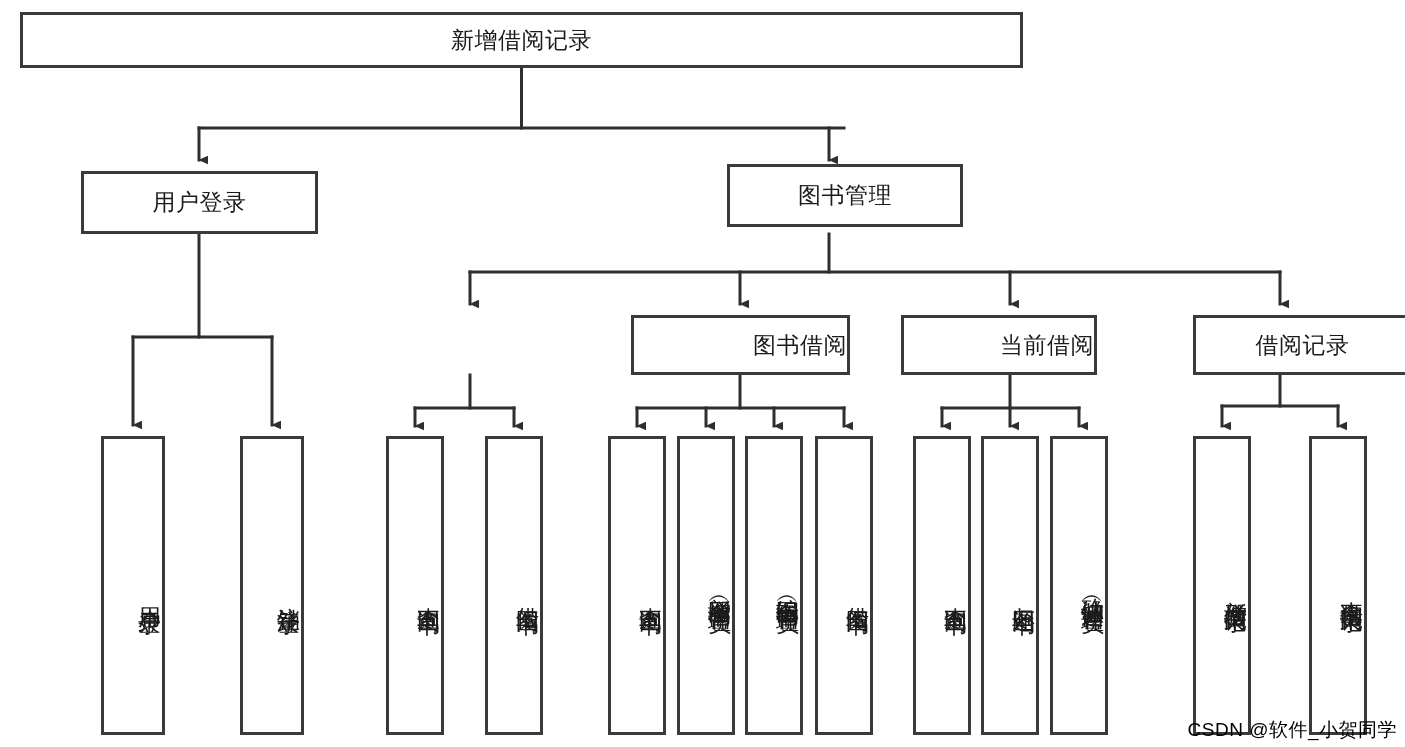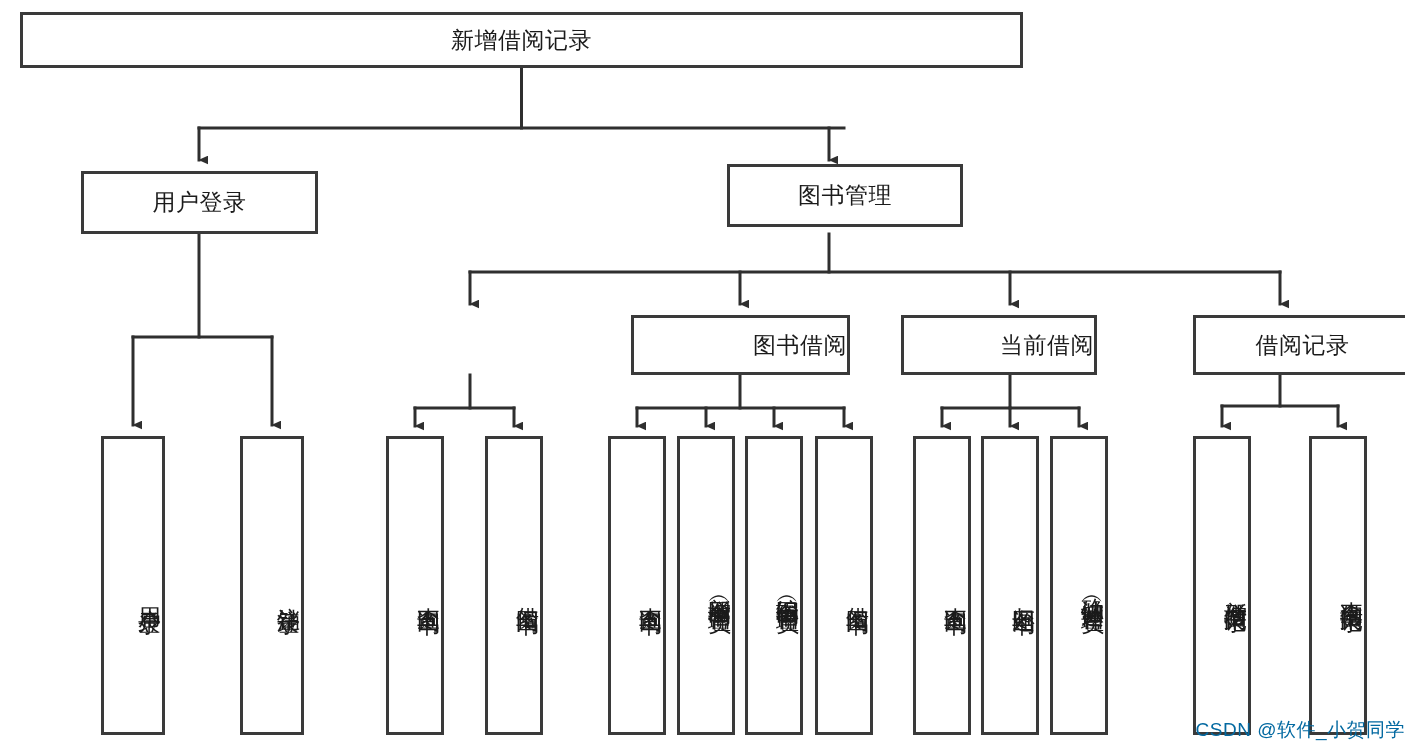--- a/index.html
+++ b/index.html
@@ -53,24 +53,24 @@
   }
   .node.vert.tall {
     padding-top: 6px;
   }
   .node-label {
     display: block;
     white-space: nowrap;
   }
   .watermark {
     position: absolute;
-    right: 0;
+    right: 8px;
     bottom: 4px;
     font-size: 19px;
-    color: #0369a1;
+    color: #000000;
     white-space: nowrap;
     letter-spacing: 0.5px;
   }
 </style>
 </head>
 <body>
 
 <div id="canvas">
 
   <svg class="wires" viewBox="0 0 1405 747" xmlns="http://www.w3.org/2000/svg">

